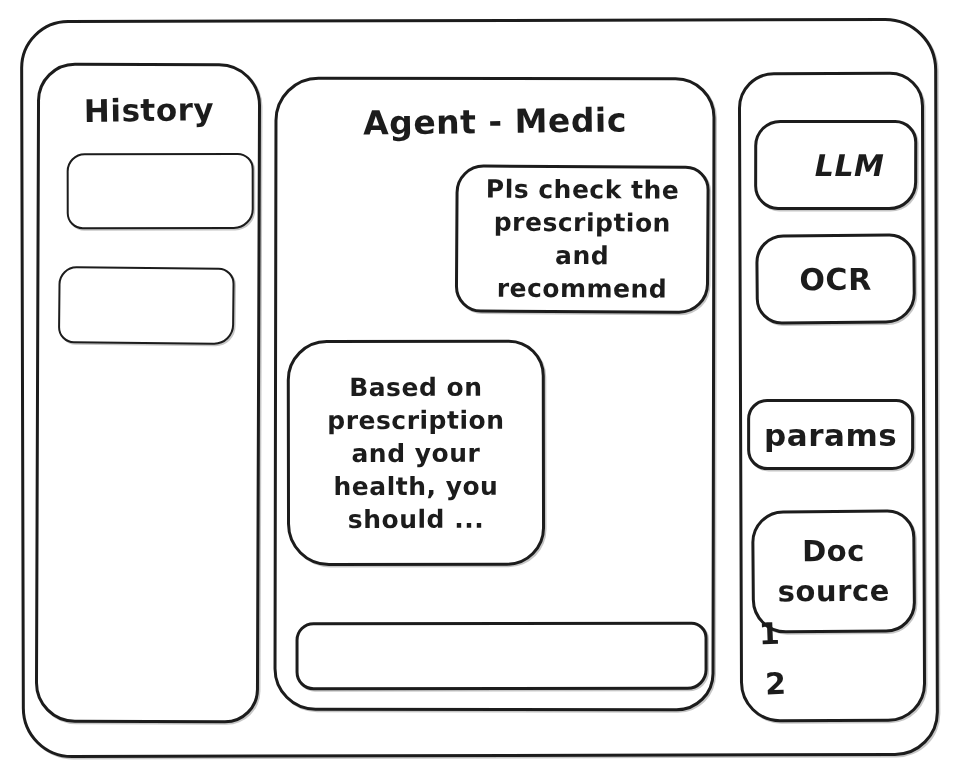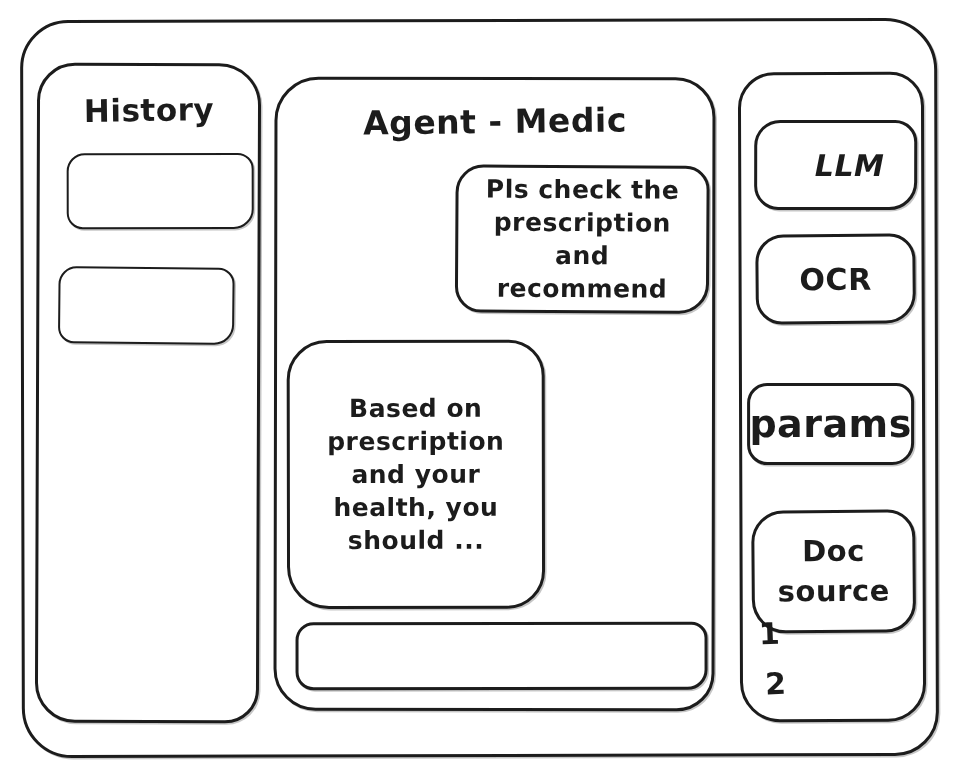--- a/index.html
+++ b/index.html
@@ -71,21 +71,21 @@
     text-align:center;
     font-size:25px; line-height:1.32;
     padding:10px 14px;
   }
   .bubble.user{
     left:178px; top:85px; width:254px; height:148px;
     border-radius:28px 24px 30px 26px;
     transform:rotate(.25deg);
   }
   .bubble.assistant{
-    left:10px; top:260px; width:258px; height:269px;
+    left:10px; top:260px; width:258px; height:226px;
     border-radius:40px 36px 38px 42px;
     transform:rotate(-.2deg);
   }
   .input-bar{
     left:19px; top:542px; width:412px; height:68px;
     border-radius:18px 16px 20px 18px;
     transform:rotate(-.15deg);
   }
   .input-bar input{
     width:100%; height:100%;
@@ -101,21 +101,21 @@
     transform:rotate(-.2deg);
   }
   .tool-btn{
     display:flex; align-items:center; justify-content:center;
     text-align:center;
     font-size:30px; font-weight:700; letter-spacing:.5px;
     cursor:default;
   }
   .tool-btn.llm{ left:13px; top:45px; width:163px; height:90px; border-radius:26px 22px 28px 24px; transform:rotate(.3deg); font-style:italic;padding-left:28px; }
   .tool-btn.ocr{ left:14px; top:159px; width:160px; height:90px; border-radius:28px 26px 30px 26px; transform:rotate(-.3deg); }
-  .tool-btn.params{ left:5px; top:308px; width:167px; height:82px; border-radius:20px 18px 22px 20px; transform:rotate(.2deg); font-size:38px; }
+  .tool-btn.params{ left:5px; top:324px; width:167px; height:71px; border-radius:20px 18px 22px 20px; transform:rotate(.2deg); font-size:31px; }
   .tool-btn.docsource{ left:9px; top:435px; width:164px; height:123px; border-radius:32px 28px 30px 34px; transform:rotate(-.25deg); line-height:1.35; font-size:29px; }
 
   .doc-num{
     position:absolute;
     font-size:30px;
     transform:rotate(-2deg);
   }
   .doc-num.n1{ left:16px; top:541px; }
   .doc-num.n2{ left:22px; top:591px; }
 </style>

